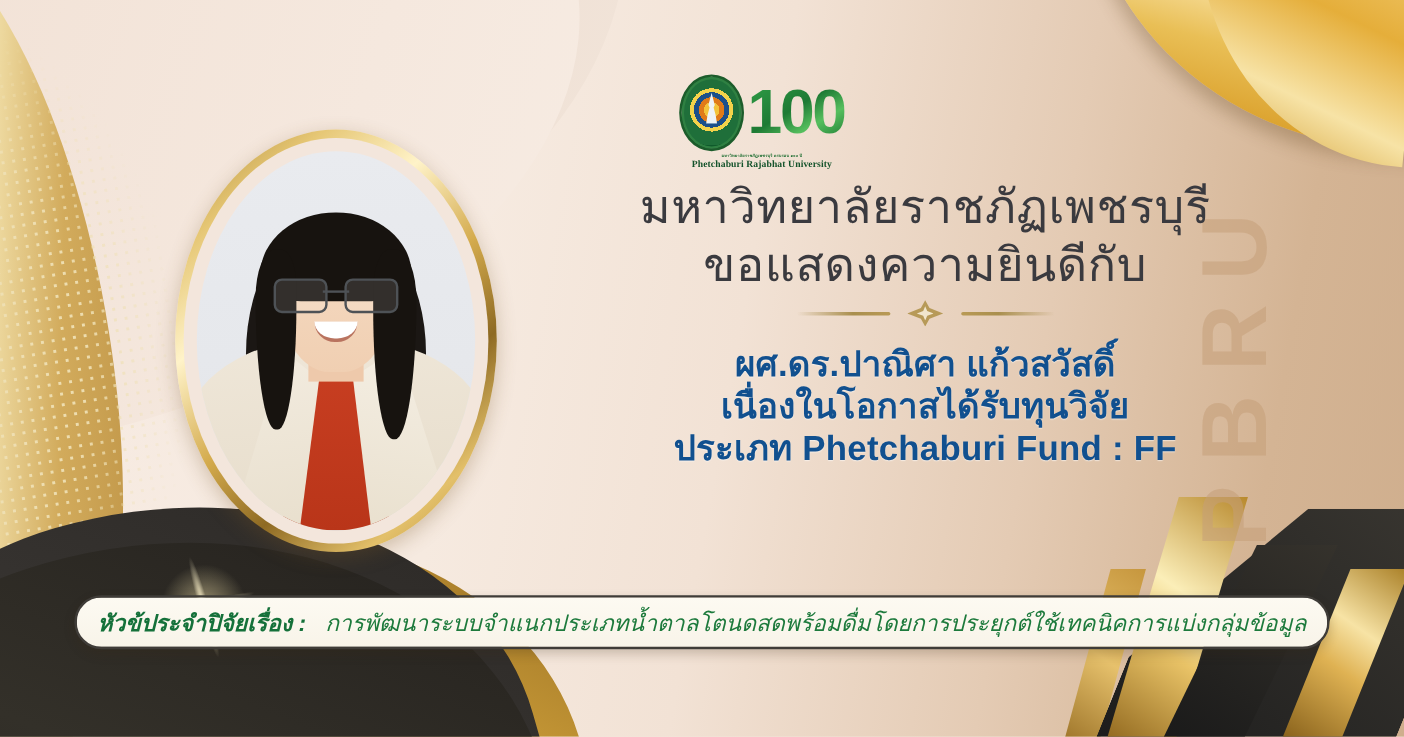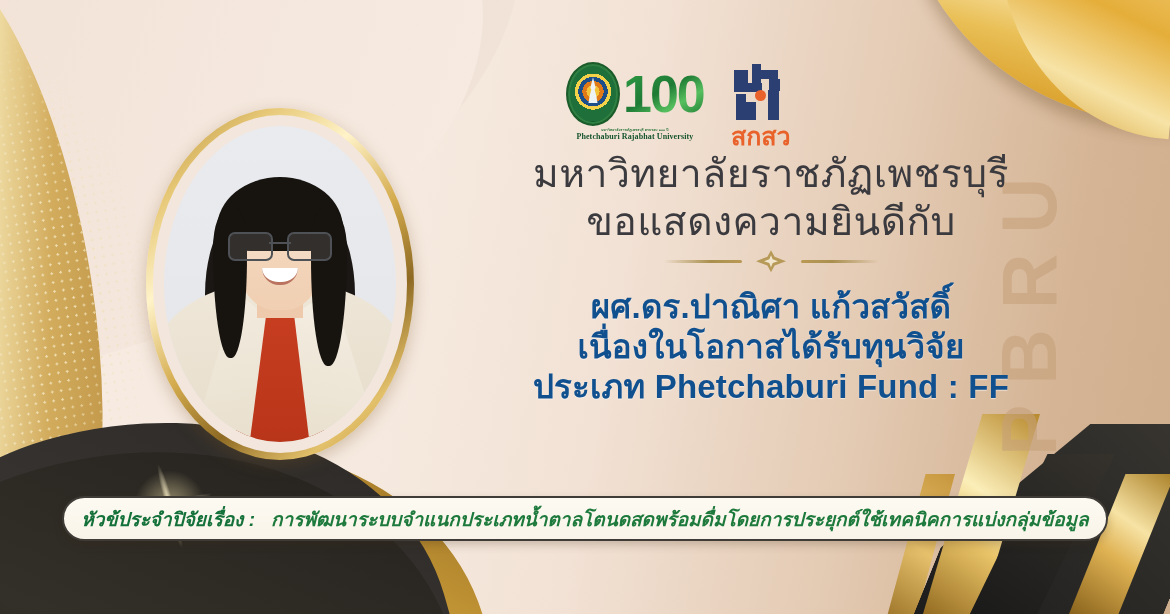--- a/index.html
+++ b/index.html
@@ -235,21 +235,21 @@
     opacity:.92;
   }
   .divider .gem2{
     position:absolute;left:50%;top:6px;margin-left:-7px;width:14px;height:12px;
     background:#f1e6cd;
     clip-path:polygon(50% 0,62% 34%,100% 50%,62% 66%,50% 100%,38% 66%,0 50%,38% 34%);
   }
 
   .blue-block{margin-top:14px;}
   .b-line{
-    font-size:33px;font-weight:700;color:#11508f;line-height:1.21;
+    font-size:29px;font-weight:700;color:#11508f;line-height:1.21;
     font-family:"Liberation Sans",sans-serif;letter-spacing:.2px;
     text-shadow:0 1px 1px rgba(255,255,255,.55);
   }
   .year-line{
     margin-top:14px;font-size:30px;color:#3a3a3f;font-weight:400;
     font-family:"Liberation Sans",sans-serif;
   }
 
   
   .topic-bar{
@@ -258,21 +258,21 @@
     border:2.5px solid #3f3c38;border-radius:24px;
     display:flex;align-items:center;justify-content:center;gap:16px;
     box-shadow:0 4px 9px rgba(60,40,20,.22);
     box-sizing:border-box;
   }
   .topic-label{
     font-size:19px;font-weight:700;font-style:italic;color:#15713a;
     font-family:"Liberation Sans",sans-serif;white-space:nowrap;
   }
   .topic-text{
-    font-size:19px;font-weight:700;font-style:italic;color:#1d7a3c;
+    font-size:19px;font-weight:400;font-style:italic;color:#1d7a3c;
     font-family:"Liberation Sans",sans-serif;white-space:nowrap;
   }
 </style>
 </head>
 <body>
 
 <div id="stage">
 
   <div class="wave wave-dark"></div>
   <div class="wave wave-mid"></div>
@@ -324,34 +324,20 @@
   <div class="logos">
     <div class="logo100">
       <div class="row">
         <div class="seal"></div>
         <div class="num100">100</div>
       </div>
       <div class="sub-sm">มหาวิทยาลัยราชภัฏเพชรบุรี ครบรอบ ๑๐๐ ปี</div>
       <div class="sub">Phetchaburi Rajabhat University</div>
     </div>
 
-    <div class="logo-tsri">
-      <div class="tsri-mark">
-        <i style="left:4px;top:6px;width:14px;height:13px;"></i>
-        <i style="left:4px;top:19px;width:28px;height:9px;"></i>
-        <i style="left:22px;top:0px;width:9px;height:20px;"></i>
-        <i style="left:31px;top:6px;width:17px;height:9px;"></i>
-        <i style="left:39px;top:15px;width:11px;height:12px;"></i>
-        <i style="left:6px;top:30px;width:10px;height:26px;"></i>
-        <i style="left:16px;top:38px;width:10px;height:18px;"></i>
-        <i style="left:38px;top:26px;width:11px;height:30px;"></i>
-        <span class="tsri-dot"></span>
-      </div>
-      <div class="tsri-text">สกสว</div>
-    </div>
   </div>
 
   <div class="headline">
     <div class="h-line">มหาวิทยาลัยราชภัฏเพชรบุรี</div>
     <div class="h-line">ขอแสดงความยินดีกับ</div>
 
     <div class="divider">
       <span class="bar l"></span>
       <span class="bar r"></span>
       <span class="gem"></span>

